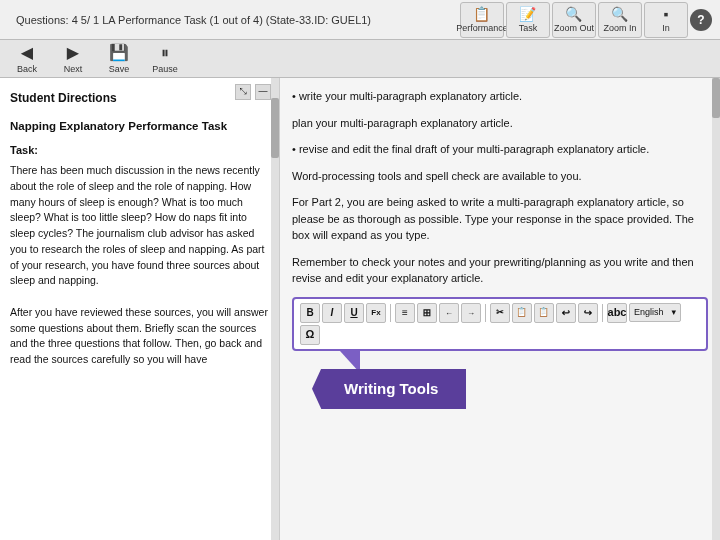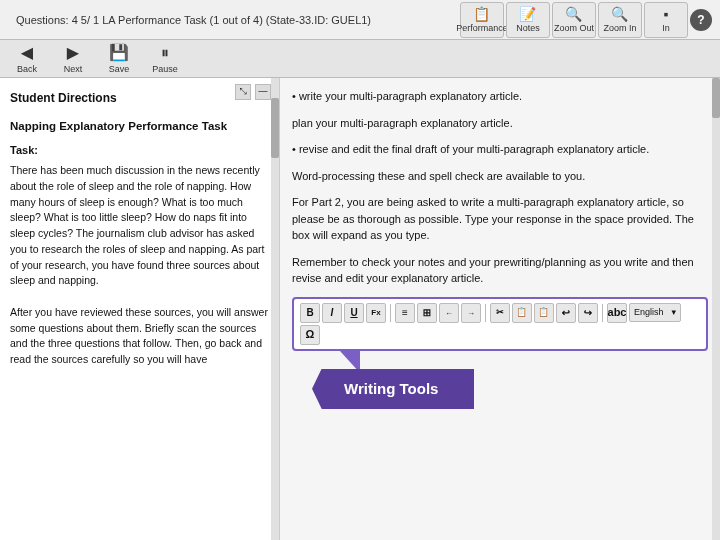--- a/index.html
+++ b/index.html
@@ -253,21 +253,21 @@
   <div class="top-bar-left">
     <span class="top-bar-info">Questions: 4    5/ 1 LA Performance Task (1 out of 4)  (State-33.ID: GUEL1)</span>
   </div>
   <div class="top-bar-right">
     <div class="tb-btn tb-btn-blue">
       <span class="icon-area">📋</span>
       <span>Performance</span>
     </div>
     <div class="tb-btn tb-btn-blue">
       <span class="icon-area">📝</span>
-      <span>Notes</span>
+      <span>Task</span>
     </div>
     <div class="tb-btn">
       <span class="icon-area">🔍</span>
       <span>Zoom Out</span>
     </div>
     <div class="tb-btn">
       <span class="icon-area">🔍</span>
       <span>Zoom In</span>
     </div>
     <div class="tb-btn">
@@ -315,21 +315,21 @@
     <div class="scrollbar-right">
       <div class="scrollbar-thumb"></div>
     </div>
   </div>
 
   <div class="right-panel">
     <div class="right-body">
       <p>• write your multi-paragraph explanatory article.</p>
       <p>plan your multi-paragraph explanatory article.</p>
       <p>• revise and edit the final draft of your multi-paragraph explanatory article.</p>
-      <p>Word-processing these and spell check are available to you.</p>
+      <p>Word-processing tools and spell check are available to you.</p>
       <p>For Part 2, you are being asked to write a multi-paragraph explanatory article, so please be as thorough as possible. Type your response in the space provided. The box will expand as you type.</p>
       <p>Remember to check your notes and your prewriting/planning as you write and then revise and edit your explanatory article.</p>
     </div>
 
     <div class="writing-tools-container">
       <div class="toolbar-box">
         <div class="fmt-btn">
             <b>B</b>
           </div>
         <div class="fmt-btn fmt-btn-special">
@@ -354,21 +354,21 @@
         <div class="fmt-btn" style="font-size:11px;">abc</div>
         <div class="fmt-dropdown">
           <span>English</span>
           <span>▾</span>
         </div>
         <div class="fmt-btn" style="font-size:11px;">Ω</div>
       </div>
 
       <div style="position:relative; height:60px; margin-top:0;">
         <div style="position:absolute; top:0; left:48px; width:0; height:0; border-left:20px solid transparent; border-right:0px solid transparent; border-top:22px solid #7b5fc4;"></div>
-        <div style="position:absolute; top:18px; left:20px; background:#5a3e9b; color:#fff; padding:9px 36px 9px 32px; font-size:15px; font-weight:bold; clip-path:polygon(6% 0, 100% 0, 100% 100%, 6% 100%, 0 50%);">Writing Tools</div>
+        <div style="position:absolute; top:18px; left:20px; background:#5a3e9b; color:#fff; padding:9px 28px 9px 32px; font-size:15px; font-weight:bold; clip-path:polygon(6% 0, 100% 0, 100% 100%, 6% 100%, 0 50%);">Writing Tools</div>
       </div>
     </div>
 
     <div class="right-scrollbar">
       <div class="right-scrollbar-thumb"></div>
     </div>
   </div>
 
 </div>
 

